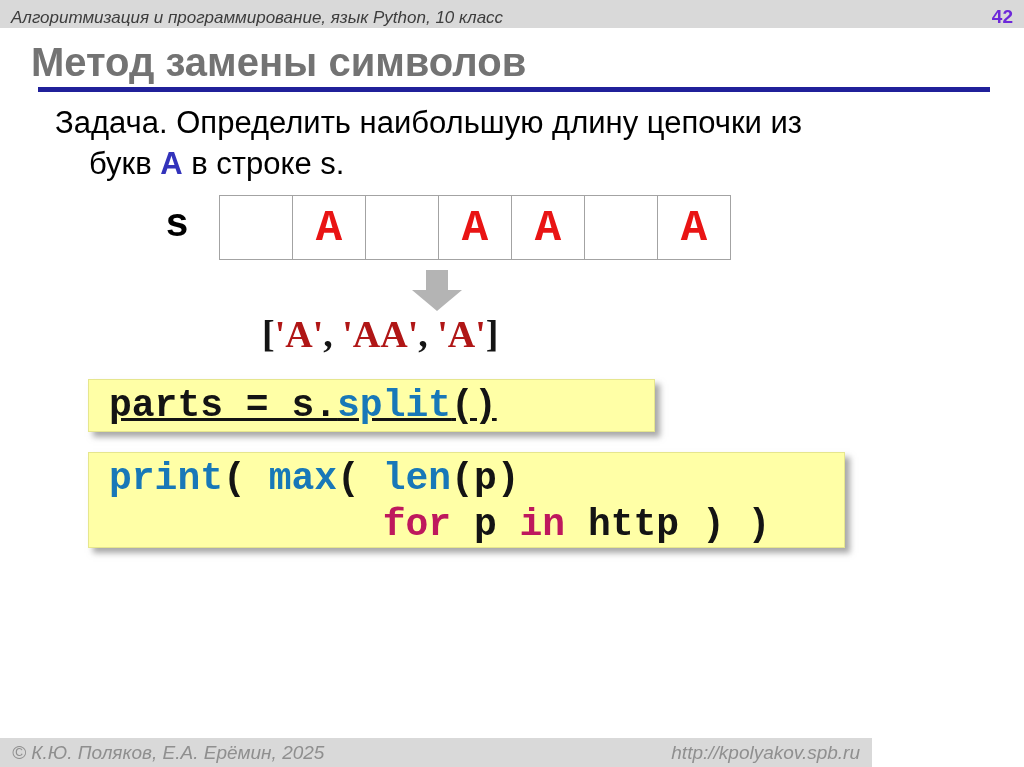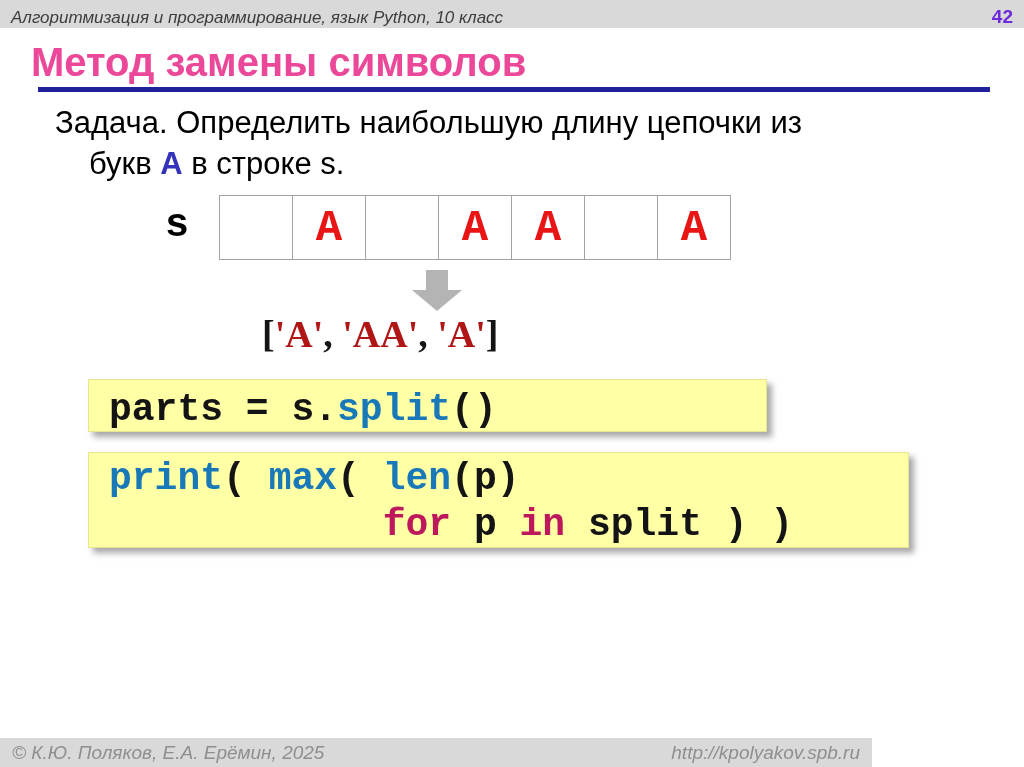--- a/index.html
+++ b/index.html
@@ -13,21 +13,21 @@
   .topbar {
     position:absolute; top:0; left:0; width:1024px; height:28px;
     background:#d9d9d9; display:flex; align-items:flex-end; padding:0 11px;
   }
   .topbar .course { flex:1; font-style:italic; font-size:17px; color:#3d3d3d; }
   .topbar .page { font-weight:bold; font-size:19px; color:#6d28d9; }
 
   
   .title {
     position:absolute; top:40px; left:31px;
-    font-size:40px; font-weight:bold; color:#ec4899; letter-spacing:0;
+    font-size:40px; font-weight:bold; color:#737373; letter-spacing:0;
   }
   .title-underline {
     position:absolute; top:87px; left:38px; width:952px; height:5px;
     background:#20209a;
   }
 
   
   .task {
     position:absolute; top:102px; left:55px; width:920px;
     font-size:31px; line-height:41px; color:#000;
@@ -69,23 +69,23 @@
   }
   .split-result .str { color:#b01616; }
 
   
   .codebox {
     position:absolute; background:#ffffa6; border:1px solid #e6e68e;
     box-shadow:5px 5px 6px rgba(110,110,110,0.6);
     font-family:"Liberation Mono","DejaVu Sans Mono",monospace;
     font-weight:bold; font-size:38px; color:#141414;
   }
-  .codebox-1 { top:379px; left:88px; width:679px; height:53px;
-    display:flex; align-items:flex-end; padding-left:20px; }
-  .codebox-2 { top:452px; left:88px; width:821px; height:96px;
+  .codebox-1 { top:379px; left:88px; width:567px; height:53px;
+    display:flex; align-items:center; padding-left:20px;text-decoration:underline; }
+  .codebox-2 { top:452px; left:88px; width:757px; height:96px;
     padding:3px 0 0 20px; line-height:46px; }
   .code-line { white-space:pre; }
   .tk-fn { color:#1878b8; }
   .tk-kw { color:#be185d; }
 
   
   .footer {
     position:absolute; bottom:0; left:0; width:872px; height:29px;
     background:#d9d9d9; display:flex; align-items:center; padding:0 12px;
     font-style:italic; font-size:19px; color:#8f8f8f;
@@ -128,21 +128,21 @@
   </div>
 
   <div class="split-result"><span>[</span><span class="str">'A'</span><span>, </span><span class="str">'AA'</span><span>, </span><span class="str">'A'</span><span>]</span></div>
 
   <div class="codebox codebox-1">
     <span class="code-line"><span>parts = s.</span><span class="tk-fn">split</span><span>()</span></span>
   </div>
 
   <div class="codebox codebox-2">
     <div class="code-line"><span class="tk-fn">print</span><span>( </span><span class="tk-fn">max</span><span>( </span><span class="tk-fn">len</span><span>(p)</span></div>
-    <div class="code-line"><span>            </span><span class="tk-kw">for</span><span> p </span><span class="tk-kw">in</span><span> split ) )</span></div>
+    <div class="code-line"><span>            </span><span class="tk-kw">for</span><span> p </span><span class="tk-kw">in</span><span> http ) )</span></div>
   </div>
 
   <div class="footer">
     <span class="copyright">© К.Ю. Поляков, Е.А. Ерёмин, 2025</span>
     <a class="url" href="#">http://kpolyakov.spb.ru</a>
   </div>
 
 </div>
 
 </body></html>

